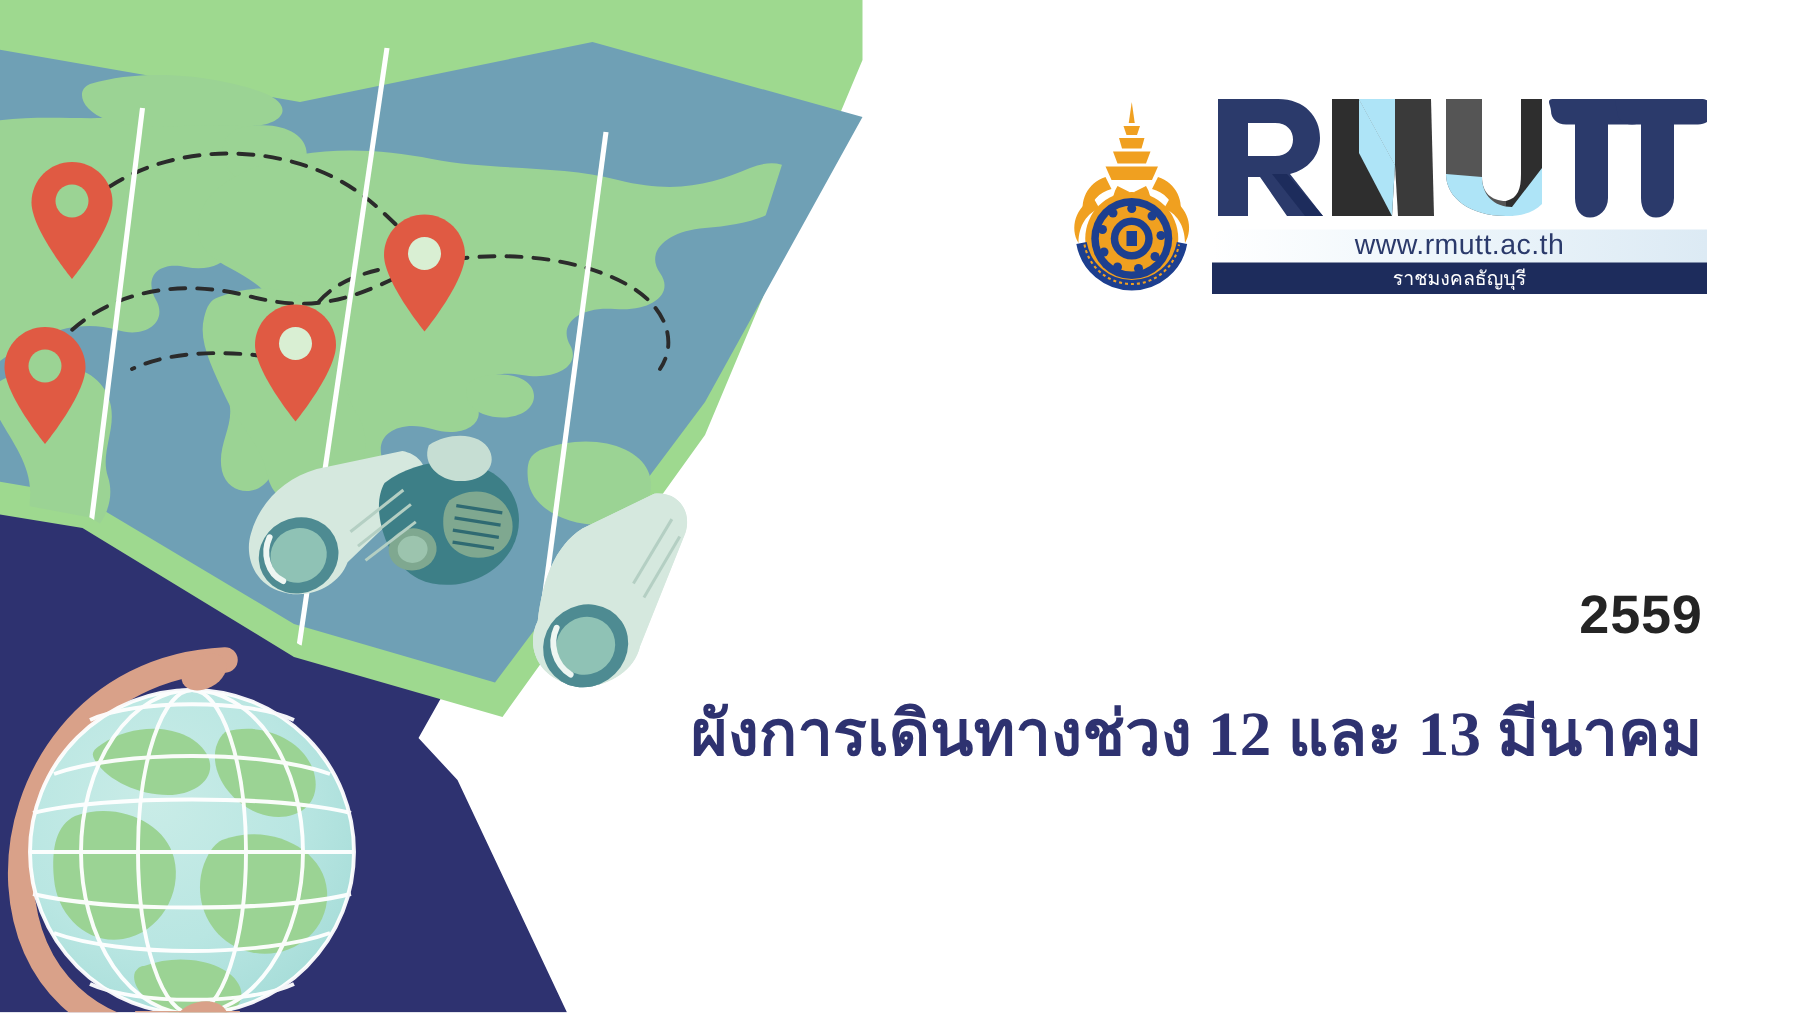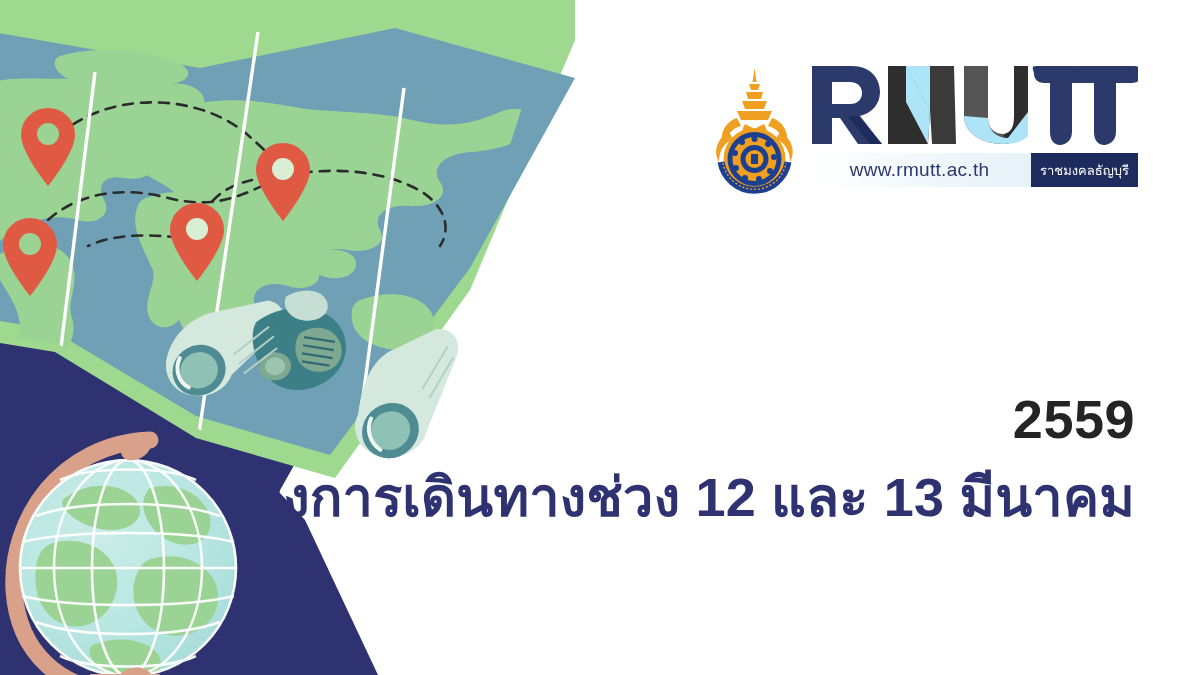--- a/index.html
+++ b/index.html
@@ -34,20 +34,21 @@
     display:flex; flex-direction:column;
   }
   #wordmark-letters { width:330px; height:86px; }
   #wordmark-letters svg { display:block; width:330px; height:86px; }
 
   #url-bar {
     margin-top:5px;
     width:330px; height:34px;
     display:flex; align-items:stretch;
     background:linear-gradient(to right,#ffffff 0%,#eef6fb 45%,#dceaf4 100%);
+    flex-direction:column;
   }
   #url-text {
     flex:1 1 auto;
     display:flex; align-items:center; justify-content:center;
     color:#2b3a6b;
     font-size:19px;
     letter-spacing:.3px;
     white-space:nowrap;
     padding:0 6px;
   }
@@ -59,36 +60,37 @@
     padding:0 9px;
     font-size:13px;
     white-space:nowrap;
   }
 
   
   #year-line {
     position:absolute;
     right:65px; top:392px;
     color:#242424;
-    font-size:54px;
+    font-size:36px;
     font-weight:bold;
     letter-spacing:.5px;
     line-height:1;
     text-align:right;
   }
   #title-line {
     position:absolute;
     right:65px; top:466px;
     color:#2e3270;
-    font-size:54px;
+    font-size:42px;
     font-weight:bold;
     line-height:1.15;
     letter-spacing:.2px;
     text-align:right;
     white-space:nowrap;
+    font-family:Liberation Serif, serif;
   }
 </style>
 </head>
 <body>
 
 <div id="slide">
 
   <div class="art-layer">
     <svg viewBox="0 0 1200 675" xmlns="http://www.w3.org/2000/svg">
       <defs>

